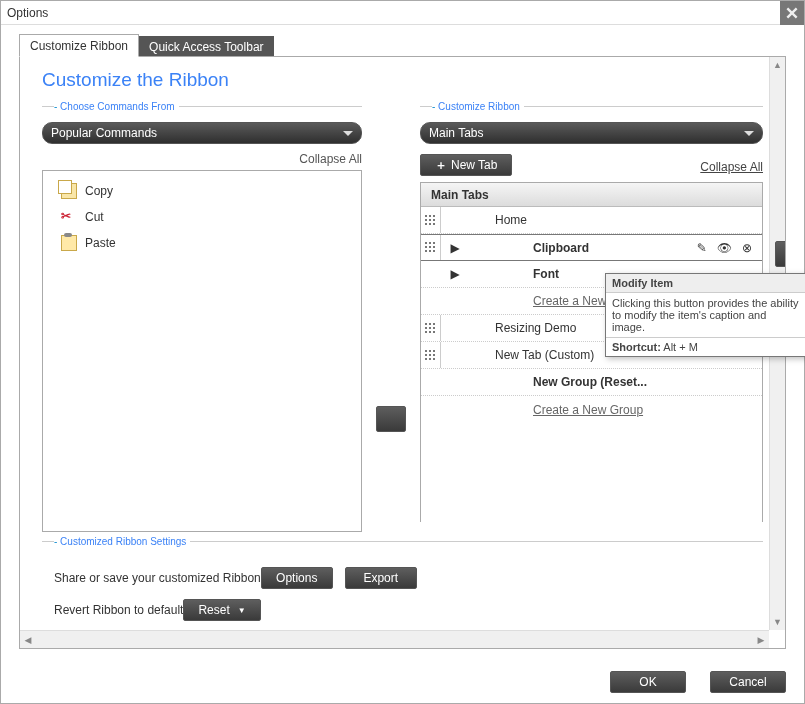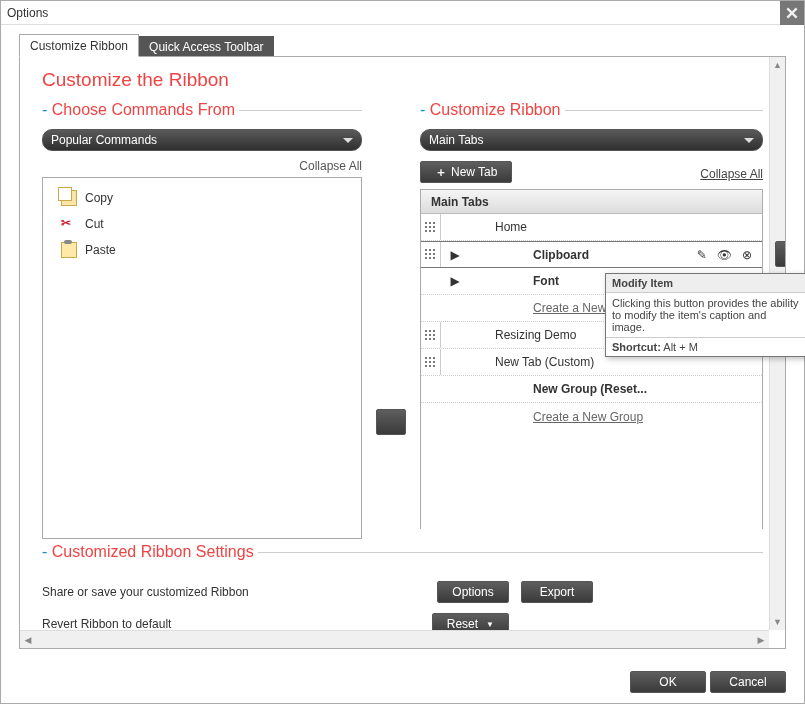--- a/index.html
+++ b/index.html
@@ -20,29 +20,29 @@
 
   
   .vscroll { position:absolute; right:0; top:0; bottom:18px; width:16px; background:#f0f0f0; border-left:1px solid #ddd; }
   .vscroll .up, .vscroll .down { height:16px; display:flex; align-items:center; justify-content:center; }
   .vscroll .down { position:absolute; bottom:0; width:100%; }
   .hscroll { position:absolute; left:0; right:16px; bottom:0; height:18px; background:#f0f0f0; border-top:1px solid #ddd; }
   .hscroll .left, .hscroll .right { width:16px; height:18px; display:inline-flex; align-items:center; justify-content:center; position:absolute; }
   .hscroll .left{ left:0 } .hscroll .right{ right:0 }
   .sbtri { font-size:9px; color:#888; }
 
-  h1.page-title { font-size:19px; font-weight:400; margin:0 0 10px; color:#ef4444; }
+  h1.page-title { font-size:19px; font-weight:400; margin:0 0 10px; color:#3b82f6; }
 
   .cols { display:flex; gap:0; position:relative; }
   .col-left { width:320px; }
   .col-mid  { width:58px; display:flex; align-items:center; justify-content:center; }
   .col-right{ flex:1; position:relative; }
 
   fieldset.group { border:none; border-top:1px solid #ccc; margin:0 0 4px; padding:10px 0 0; }
-  fieldset.group > legend { color:#ef4444; font-size:16px; padding:0 4px 0 0; }
+  fieldset.group > legend { color:#3b82f6; font-size:10px; padding:0 4px 0 0;margin-left:12px; }
   fieldset.group > legend::before { content:"- "; color:#0d8ccf; }
 
   .combo { height:22px; background:linear-gradient(#5a5a5a,#2f2f2f); color:#fff; border:1px solid #555; position:relative; padding:0 28px 0 8px; line-height:20px; width:100%; border-radius:10px; }
   .combo::after { content:""; position:absolute; right:8px; top:8px; border-left:5px solid transparent; border-right:5px solid transparent; border-top:5px solid #ddd; }
 
   .collapse-link { display:block; text-align:right; color:#555; margin:8px 0 4px; cursor:pointer; }
   .collapse-link.u { text-decoration:underline; color:#444; }
 
   .tree-box { border:1px solid #aaa; height:362px; background:#fff; padding:8px 8px; overflow:hidden; }
   .left-items { display:flex; flex-direction:column; gap:10px; padding:4px 10px; }
@@ -64,25 +64,25 @@
   .labcell { flex:1; padding-left:6px;margin-left:20px; }
   .labcell.bold { font-weight:bold; }
   .labcell.ind1 { padding-left:44px; }
   .labcell.link { text-decoration:underline; color:#666; }
   .row-icons { display:flex; gap:10px; padding-right:10px; color:#333; }
   .row-icons span { cursor:pointer; }
 
   .updown { position:absolute; right:-42px; top:140px; display:flex; flex-direction:column; gap:18px; }
 
   .settings { margin-top:6px; }
-  .srow { display:flex; justify-content:space-between; align-items:center; margin:10px 0; }
+  .srow { display:flex; justify-content:flex-start; align-items:center; margin:10px 12px; }
   .srow .lbl { color:#333; }
   .srow .btns { display:flex; gap:12px; }
 
-  .footer { position:absolute; bottom:10px; right:18px; display:flex; gap:4px; }
+  .footer { position:absolute; bottom:10px; right:18px; display:flex; gap:24px; }
 
   
   .tooltip { position:absolute; left:604px; top:272px; width:204px; border:1px solid #777; background:#fff; box-shadow:2px 2px 6px rgba(0,0,0,.25); font-size:11px; z-index:30; }
   .tooltip .tt-title { background:#eee; font-weight:bold; padding:3px 6px; border-bottom:1px solid #ccc; color:#444; }
   .tooltip .tt-body { padding:4px 6px; color:#444; }
   .tooltip .tt-sc { border-top:1px solid #ccc; padding:3px 6px; color:#444; }
   .tooltip .tt-sc b { font-weight:bold; }
 
   
   .ico-copy { background:linear-gradient(#f9e6a8,#f9e6a8); border:1px solid #c9a84a; width:14px; height:14px; position:relative; }

